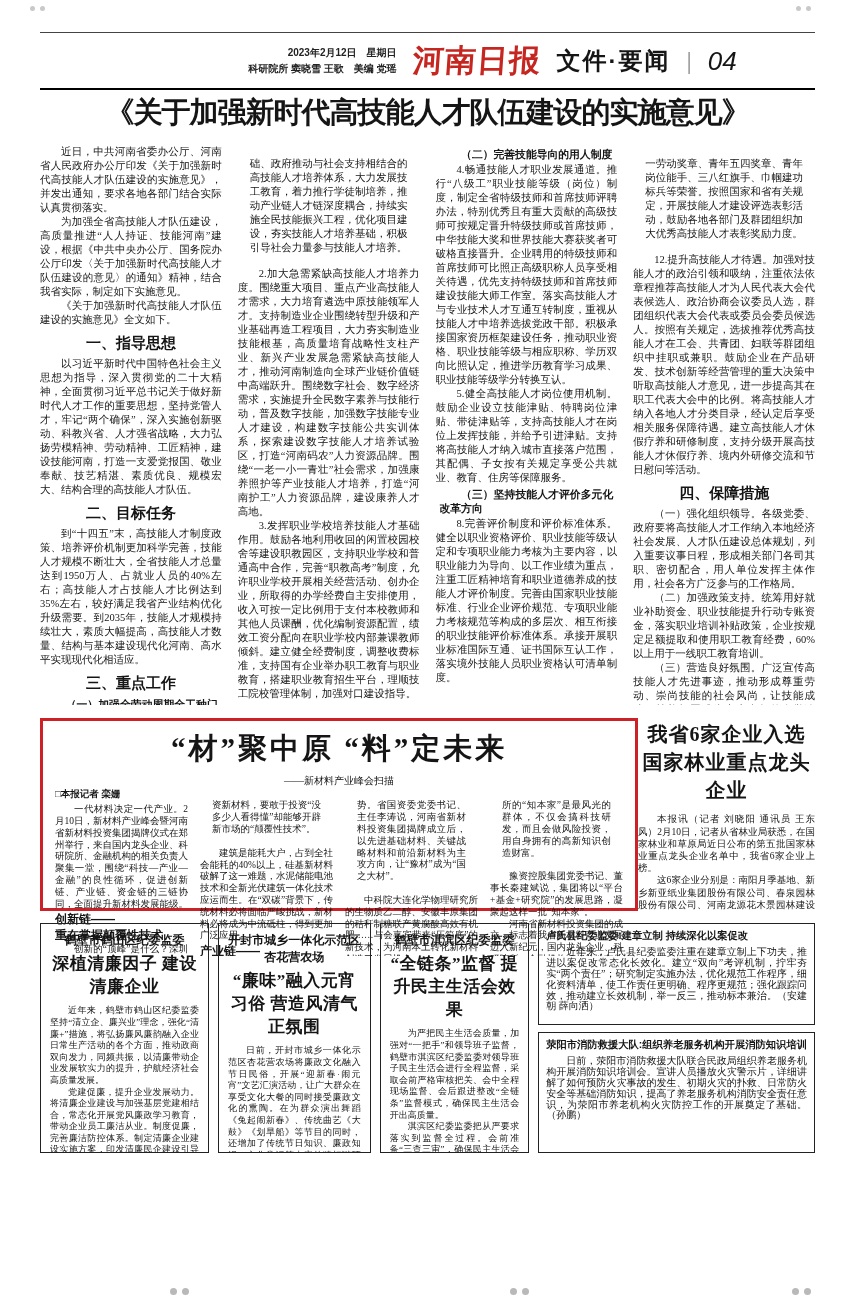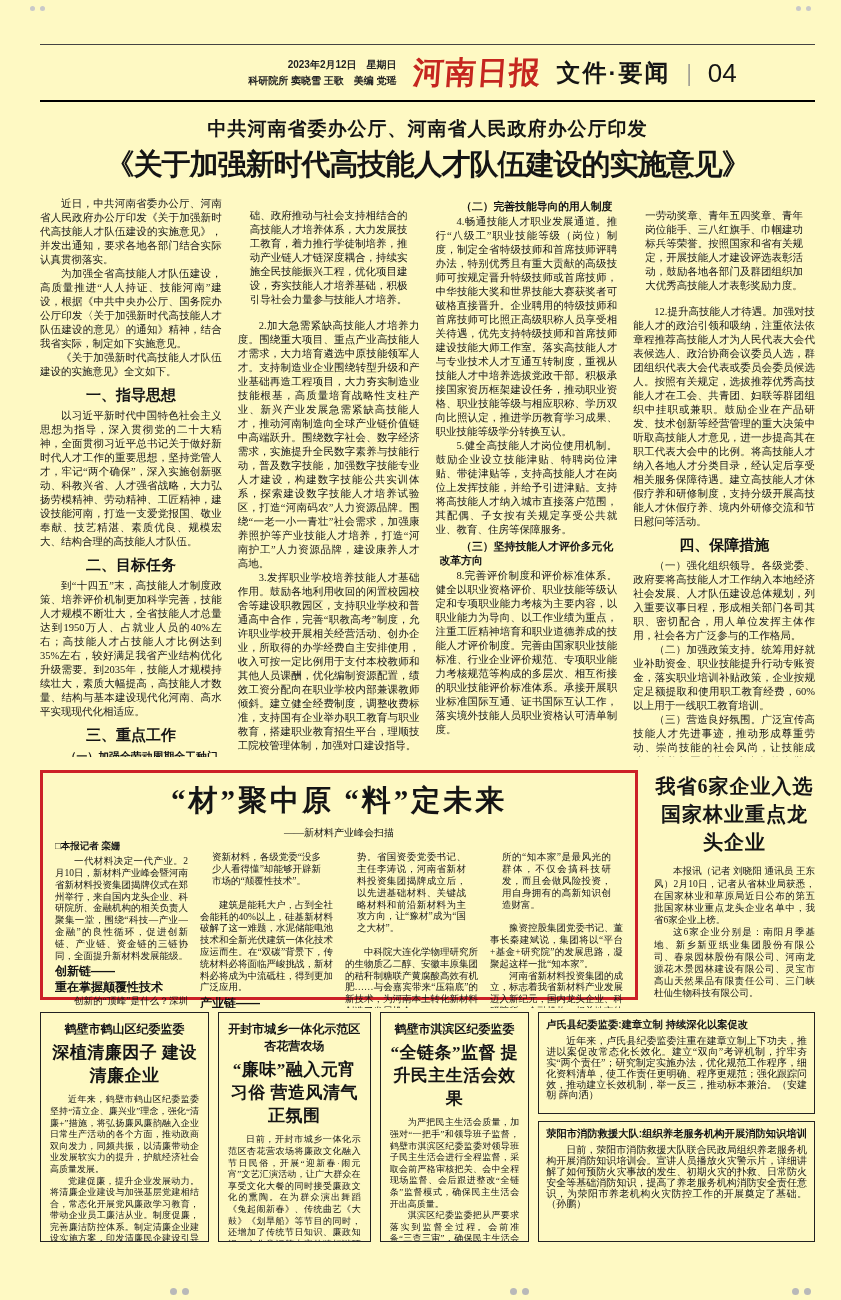--- a/index.html
+++ b/index.html
@@ -1,55 +1,55 @@
 <!DOCTYPE html>
 <html><head>
 <meta charset="utf-8">
 <style>
   html,body{margin:0;padding:0;background:#e9e9e9;}
-  .page{position:relative;width:841px;height:1300px;background:#fef9c3;margin:0 auto;
+  .page{position:relative;width:841px;height:1300px;background:#ffffff;margin:0 auto;
         font-family:"Liberation Serif","DejaVu Serif",serif;color:#151515;overflow:hidden;
-        box-sizing:border-box;padding:16px 26px 0 40px;}
+        box-sizing:border-box;padding:4px 26px 0 40px;}
 
   
   .dots{position:absolute;display:flex;gap:5px;}
   .dots i{width:7px;height:7px;border-radius:50%;background:#b9b9b9;display:block;}
   .dots.small i{width:5px;height:5px;background:#c9c9c9;}
 
   
   .topline{border-top:1px solid #444;margin-top:28px;}
   .header{display:flex;align-items:center;justify-content:center;gap:16px;padding:7px 0 6px;margin-left:130px;}
   .pubinfo{text-align:right;font-size:10px;line-height:1.65;font-weight:bold;
            font-family:"Liberation Sans","DejaVu Sans",sans-serif;color:#222;}
   .masthead{color:#c5261f;font-size:31px;font-weight:900;letter-spacing:1px;
             font-family:"Liberation Serif","DejaVu Serif",serif;transform:skewX(-4deg);}
   .sectitle{font-size:24px;font-weight:900;letter-spacing:2px;
             font-family:"Liberation Sans","DejaVu Sans",sans-serif;}
   .hdrbar{color:#888;font-size:26px;font-weight:200;}
-  .pageno{font-size:26px;font-family:"Liberation Sans","DejaVu Sans",sans-serif;}
+  .pageno{font-size:26px;font-family:"Liberation Sans","DejaVu Sans",sans-serif;font-style:italic;}
   .headrule{border-top:2.5px solid #000;}
 
   
   .kicker{text-align:center;font-size:19px;font-weight:600;letter-spacing:1px;margin-top:14px;}
   .headline{text-align:center;font-size:29px;font-weight:900;letter-spacing:-1px;
             margin:6px 0 16px;line-height:1.15;}
   .main-cols{display:flex;gap:16px;height:560px;overflow:hidden;}
   .main-cols .col{flex:1;font-size:10.5px;line-height:14px;text-align:justify;overflow:hidden;}
 
   .blk-p{text-indent:2em;margin:0;}
   .blk-pc{text-indent:0;margin:12px;}
   .blk-h1{font-family:"Liberation Sans","DejaVu Sans",sans-serif;font-weight:900;
           font-size:15px;text-align:center;margin:9px 0 7px;text-indent:0;}
   .blk-h2{font-family:"Liberation Sans","DejaVu Sans",sans-serif;font-weight:bold;
           font-size:10.8px;text-indent:2em;margin:2px 4px;}
   .blk-by{font-weight:bold;font-size:10px;margin:0 0 4px;
           font-family:"Liberation Sans","DejaVu Sans",sans-serif;}
 
   
-  .middle{display:flex;gap:16px;margin-top:13px;height:230px;}
+  .middle{display:flex;gap:0;margin-top:13px;height:193px;}
   .feature{width:598px;box-sizing:border-box;border:3.5px solid #cc2127;padding:8px 12px 6px;}
   .f-title{text-align:center;font-size:29px;font-weight:900;letter-spacing:3px;}
   .f-sub{text-align:center;font-size:10px;margin:5px 0 0;}
   .f-cols{display:flex;gap:12px;height:168px;overflow:hidden;}
   .f-cols .fcol{flex:1;font-size:9.5px;line-height:11.8px;text-align:justify;overflow:hidden;}
   .f-cols .blk-h2{font-size:12px;text-indent:0;margin:4px 0 2px;}
   .f-cols .blk-by{font-size:9.5px;}
 
   .rightart{flex:1;padding-top:2px;overflow:hidden;}
   .r-title{text-align:center;font-size:20px;font-weight:900;line-height:1.4;letter-spacing:1px;}
@@ -92,21 +92,20 @@
       <div>科研院所 窦晓雪 王歌　美编 党瑶</div>
     </div>
     <div class="masthead">河南日报</div>
     <div class="sectitle">文件·要闻</div>
     <div class="hdrbar">|</div>
     <div class="pageno">04</div>
   </div>
 
   <div class="headrule"></div>
 
-  <div class="kicker">中共河南省委办公厅、河南省人民政府办公厅印发</div>
   <div class="headline">《关于加强新时代高技能人才队伍建设的实施意见》</div>
 
   <div class="main-cols">
     <div class="col">
         <div class="blk blk-p">近日，中共河南省委办公厅、河南省人民政府办公厅印发《关于加强新时代高技能人才队伍建设的实施意见》，并发出通知，要求各地各部门结合实际认真贯彻落实。</div>
         <div class="blk blk-p">为加强全省高技能人才队伍建设，高质量推进“人人持证、技能河南”建设，根据《中共中央办公厅、国务院办公厅印发〈关于加强新时代高技能人才队伍建设的意见〉的通知》精神，结合我省实际，制定如下实施意见。</div>
         <div class="blk blk-p">《关于加强新时代高技能人才队伍建设的实施意见》全文如下。</div>
         <div class="blk blk-h1">一、指导思想</div>
         <div class="blk blk-p">以习近平新时代中国特色社会主义思想为指导，深入贯彻党的二十大精神，全面贯彻习近平总书记关于做好新时代人才工作的重要思想，坚持党管人才，牢记“两个确保”，深入实施创新驱动、科教兴省、人才强省战略，大力弘扬劳模精神、劳动精神、工匠精神，建设技能河南，打造一支爱党报国、敬业奉献、技艺精湛、素质优良、规模宏大、结构合理的高技能人才队伍。</div>
         <div class="blk blk-h1">二、目标任务</div>
@@ -142,21 +141,21 @@
       <div class="f-sub">——新材料产业峰会扫描</div>
       <div class="f-cols">
         <div class="fcol">
             <div class="blk blk-by">□本报记者 栾姗</div>
             <div class="blk blk-p">一代材料决定一代产业。2月10日，新材料产业峰会暨河南省新材料投资集团揭牌仪式在郑州举行，来自国内龙头企业、科研院所、金融机构的相关负责人聚集一堂，围绕“科技—产业—金融”的良性循环，促进创新链、产业链、资金链的三链协同，全面提升新材料发展能级。</div>
             <div class="blk blk-h2">创新链——</div>
             <div class="blk blk-h2">重在掌握颠覆性技术</div>
             <div class="blk blk-p">创新的“顶峰”是什么？深圳清华大学研究院院长冯冠平上场就抛出一个问题。演讲背后的LED显示屏上，“颠覆性技术”五个字加重标红，特别醒目。冯冠平说，河南投</div>
           </div>
         <div class="fcol">
-            <div class="blk blk-pc">资新材料，各级党委“没多少人看得懂”却能够开辟新市场的“颠覆性技术”。</div>
+            <div class="blk blk-pc">资新材料，要敢于投资“没多少人看得懂”却能够开辟新市场的“颠覆性技术”。</div>
             <div class="blk blk-p">建筑是能耗大户，占到全社会能耗的40%以上，硅基新材料破解了这一难题，水泥储能电池技术和全新光伏建筑一体化技术应运而生。在“双碳”背景下，传统材料必将面临严峻挑战，新材料必将成为中流砥柱，得到更加广泛应用。</div>
             <div class="blk blk-h2">产业链——</div>
             <div class="blk blk-h2">上下游延续紧密相关</div>
             <div class="blk blk-p">河南是材料工业大省，在有色、钢铁、建材、耐火材料、超硬材料等领域具有明显优</div>
           </div>
         <div class="fcol">
             <div class="blk blk-pc">势。省国资委党委书记、主任李涛说，河南省新材料投资集团揭牌成立后，以先进基础材料、关键战略材料和前沿新材料为主攻方向，让“豫材”成为“国之大材”。</div>
             <div class="blk blk-p">中科院大连化学物理研究所的生物质乙二醇、安徽丰原集团的秸秆制糖联产黄腐酸高效有机肥……与会嘉宾带来“压箱底”的新技术，为河南本土转化新材料创造了发展机会。</div>
             <div class="blk blk-h2">资金链——</div>
             <div class="blk blk-h2">“知本家”撬动千亿版图</div>

